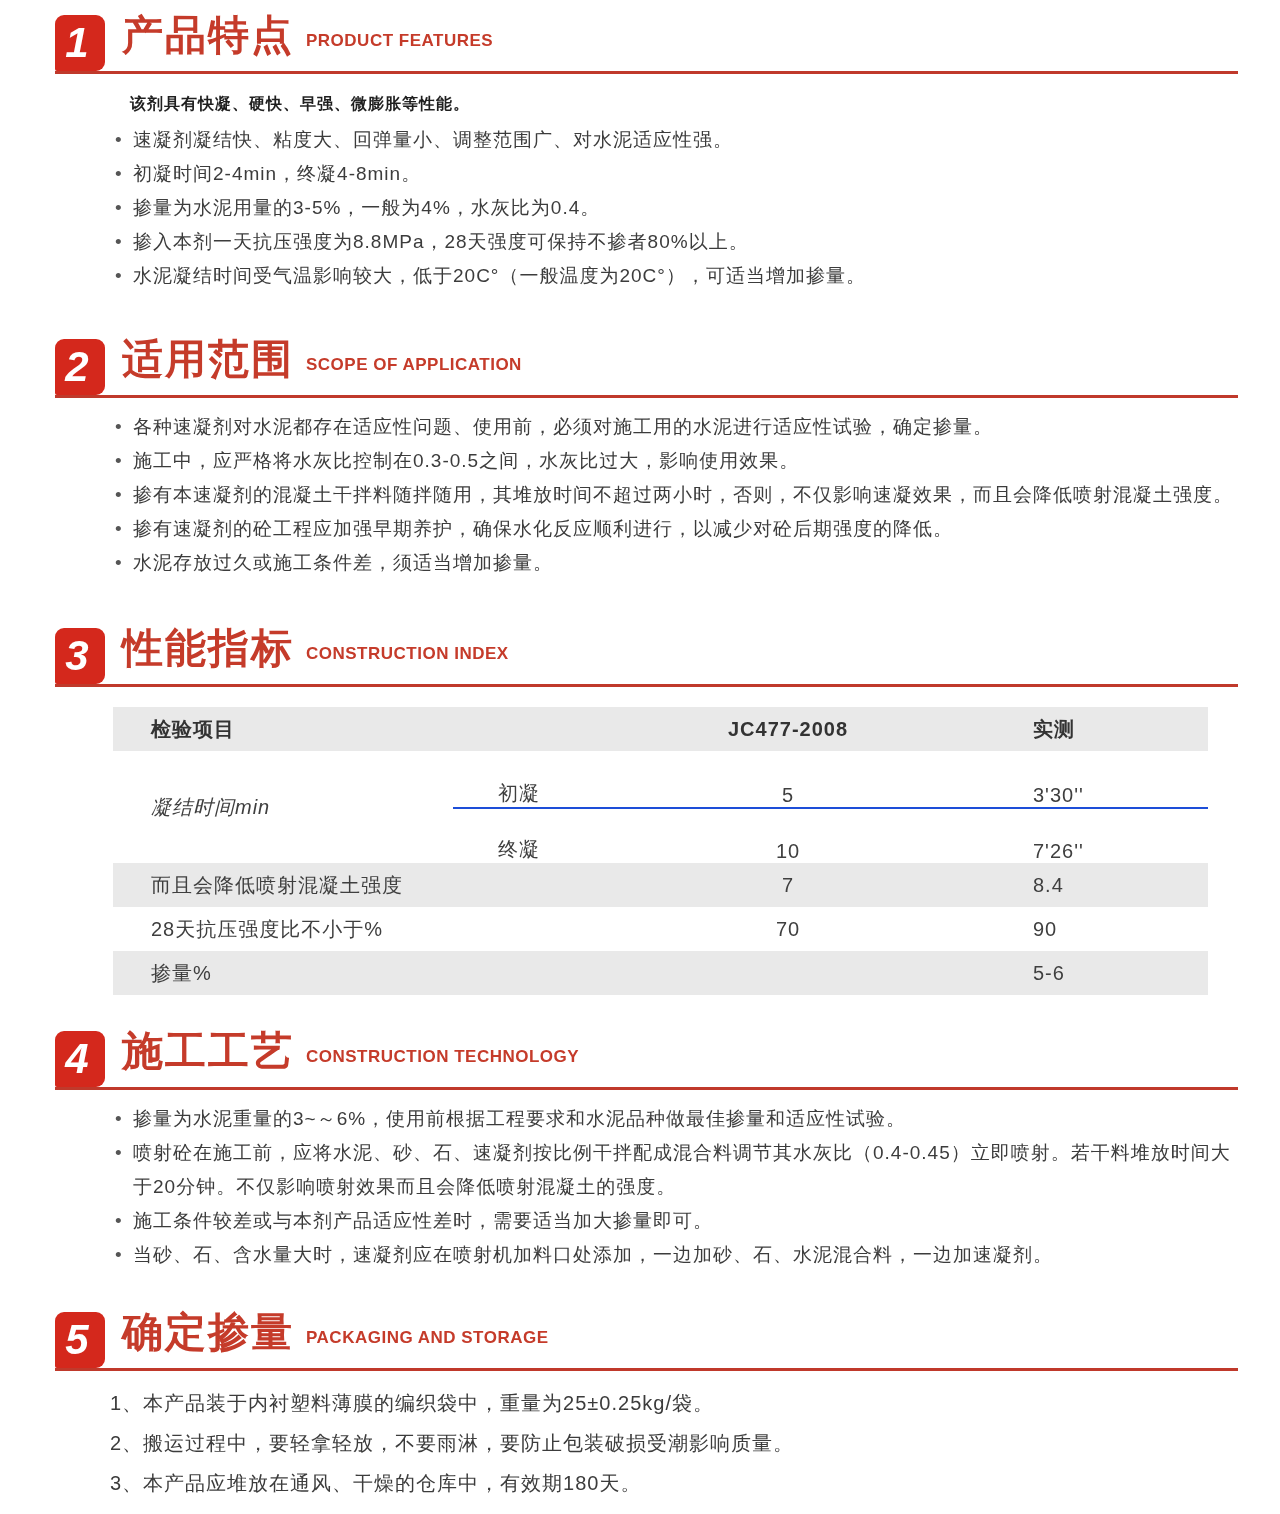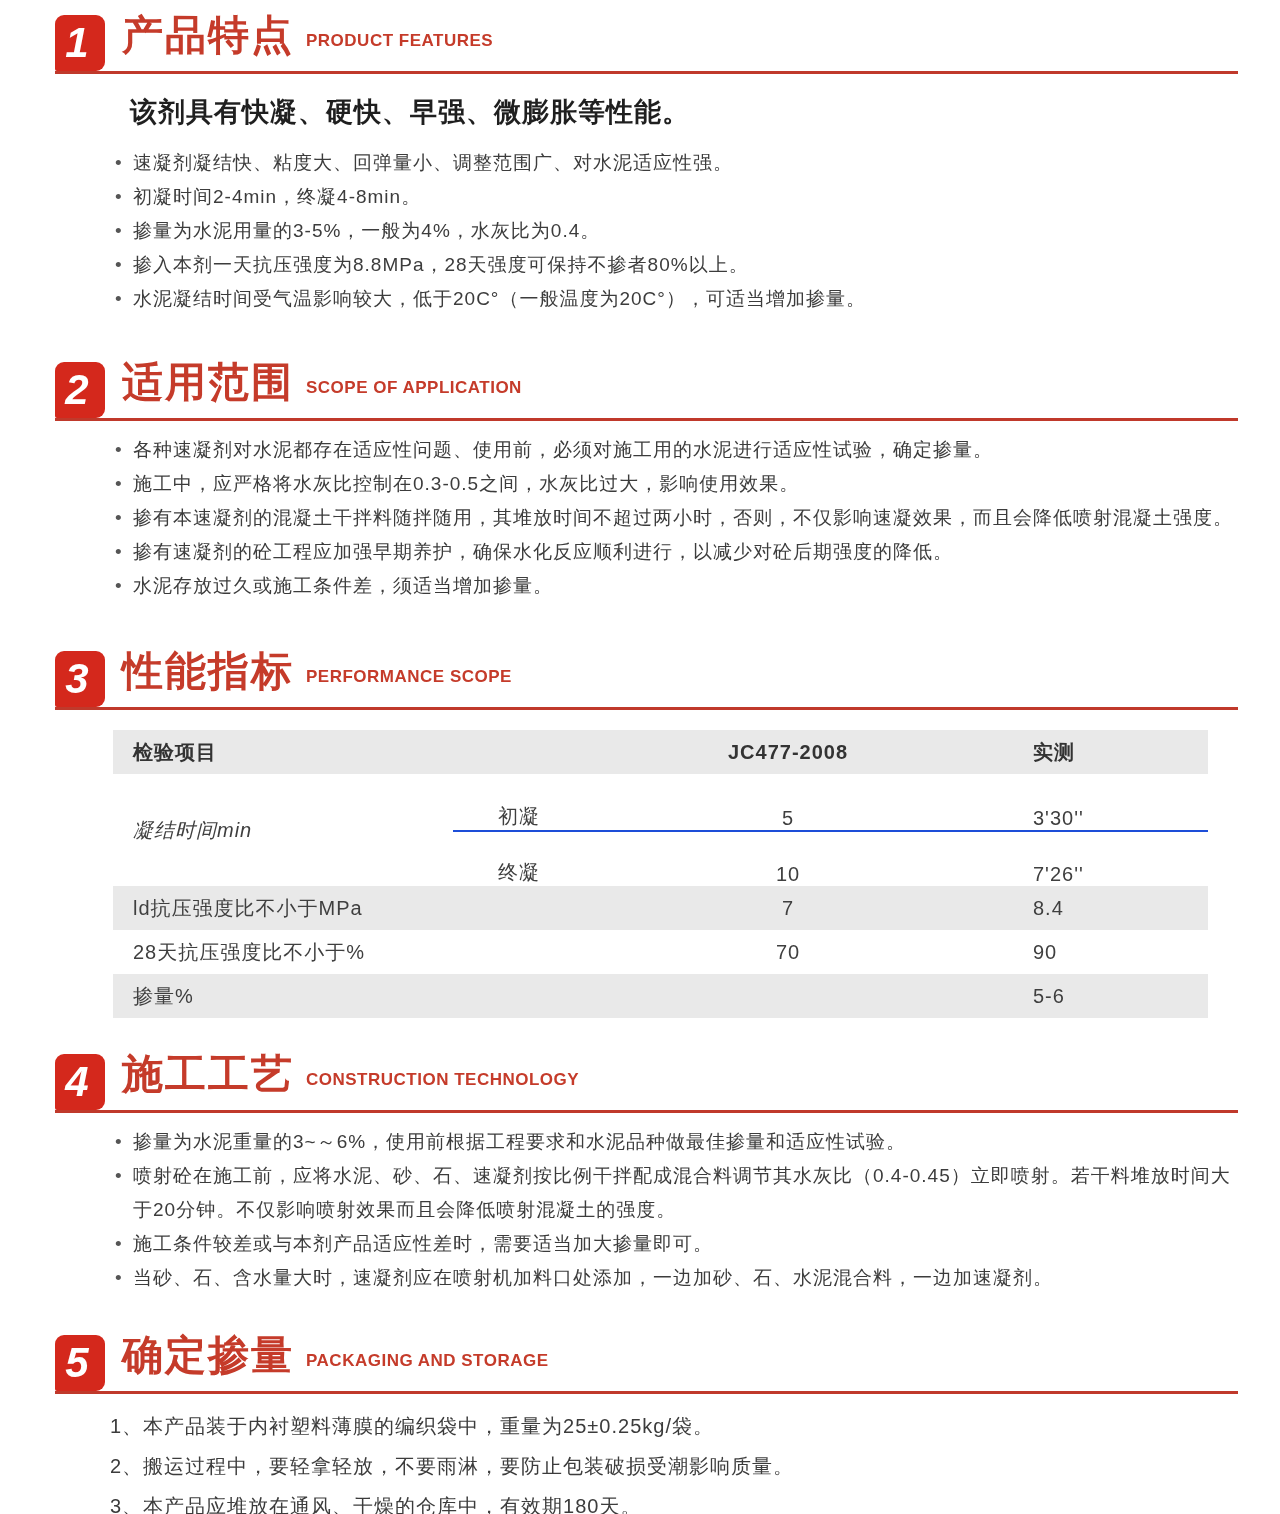--- a/index.html
+++ b/index.html
@@ -38,35 +38,35 @@
   }
   .title-en{
     color:var(--title-red);font-size:17px;font-weight:bold;
     letter-spacing:0.5px;margin-left:12px;padding-bottom:20px;
     white-space:nowrap;
   }
 
   
   .sec-body{padding:12px 0 0 60px;}
   .intro{
-    font-size:27px;font-weight:bold;color:#1f1f1f;
-    margin:8px 0 16px 15px;letter-spacing:1px;
+    font-size:16px;font-weight:bold;color:#1f1f1f;
+    margin:8px 0 8px 15px;letter-spacing:1px;
   }
   .bullet{display:flex;font-size:19px;line-height:34px;color:var(--body-text);letter-spacing:1px;}
   .dot{width:18px;flex:none;color:#555;}
   .bullet-text{flex:1;}
   .num-item{font-size:20px;line-height:40px;color:var(--body-text);letter-spacing:1px;padding-left:-2px;}
 
   
   .spec-table{margin:20px 0 0 58px;width:1095px;font-size:20px;color:#3f3f3f;letter-spacing:1px;}
   .t-row{display:flex;align-items:center;}
   .gray{background:var(--row-gray);}
   .h44{height:44px;}
   .h46{height:44px;}
-  .c1{width:340px;padding-left:20px;flex:none;}
+  .c1{width:340px;padding-left:38px;flex:none;}
   .c2{width:170px;padding-left:45px;flex:none;}
   .c3{width:330px;text-align:center;flex:none;}
   .c4{width:255px;padding-left:80px;flex:none;}
   .t-double{display:flex;}
   .t-double .c1{display:flex;align-items:center;font-style:italic;}
   .double-right{flex:1;}
   .sub-row{display:flex;align-items:flex-end;height:56px;}
   .sub-row.divided{border-top:2px solid #1d4ed8;}
   .t-head{font-weight:bold;color:#333;}
 
@@ -139,21 +139,21 @@
         <span class="dot">•</span>
         <span class="bullet-text">水泥存放过久或施工条件差，须适当增加掺量。</span>
       </div>
     </div>
   </div>
 
   <div class="section sec3">
     <div class="sec-header">
       <div class="num-box">3</div>
       <div class="title-zh">性能指标</div>
-      <div class="title-en">PERFORMANCE SCOPE</div>
+      <div class="title-en">CONSTRUCTION INDEX</div>
     </div>
 
     <div class="spec-table">
 
       <div class="t-row h44 gray t-head">
         <div class="c1">检验项目</div>
         <div class="c2"></div>
         <div class="c3">JC477-2008</div>
         <div class="c4">实测</div>
       </div>
@@ -168,21 +168,21 @@
           </div>
           <div class="sub-row divided">
             <div class="c2">终凝</div>
             <div class="c3">10</div>
             <div class="c4">7'26''</div>
           </div>
         </div>
       </div>
 
       <div class="t-row h46 gray">
-        <div class="c1">ld抗压强度比不小于MPa</div>
+        <div class="c1">而且会降低喷射混凝土强度</div>
         <div class="c2"></div>
         <div class="c3">7</div>
         <div class="c4">8.4</div>
       </div>
       <div class="t-row h46">
         <div class="c1">28天抗压强度比不小于%</div>
         <div class="c2"></div>
         <div class="c3">70</div>
         <div class="c4">90</div>
       </div>

